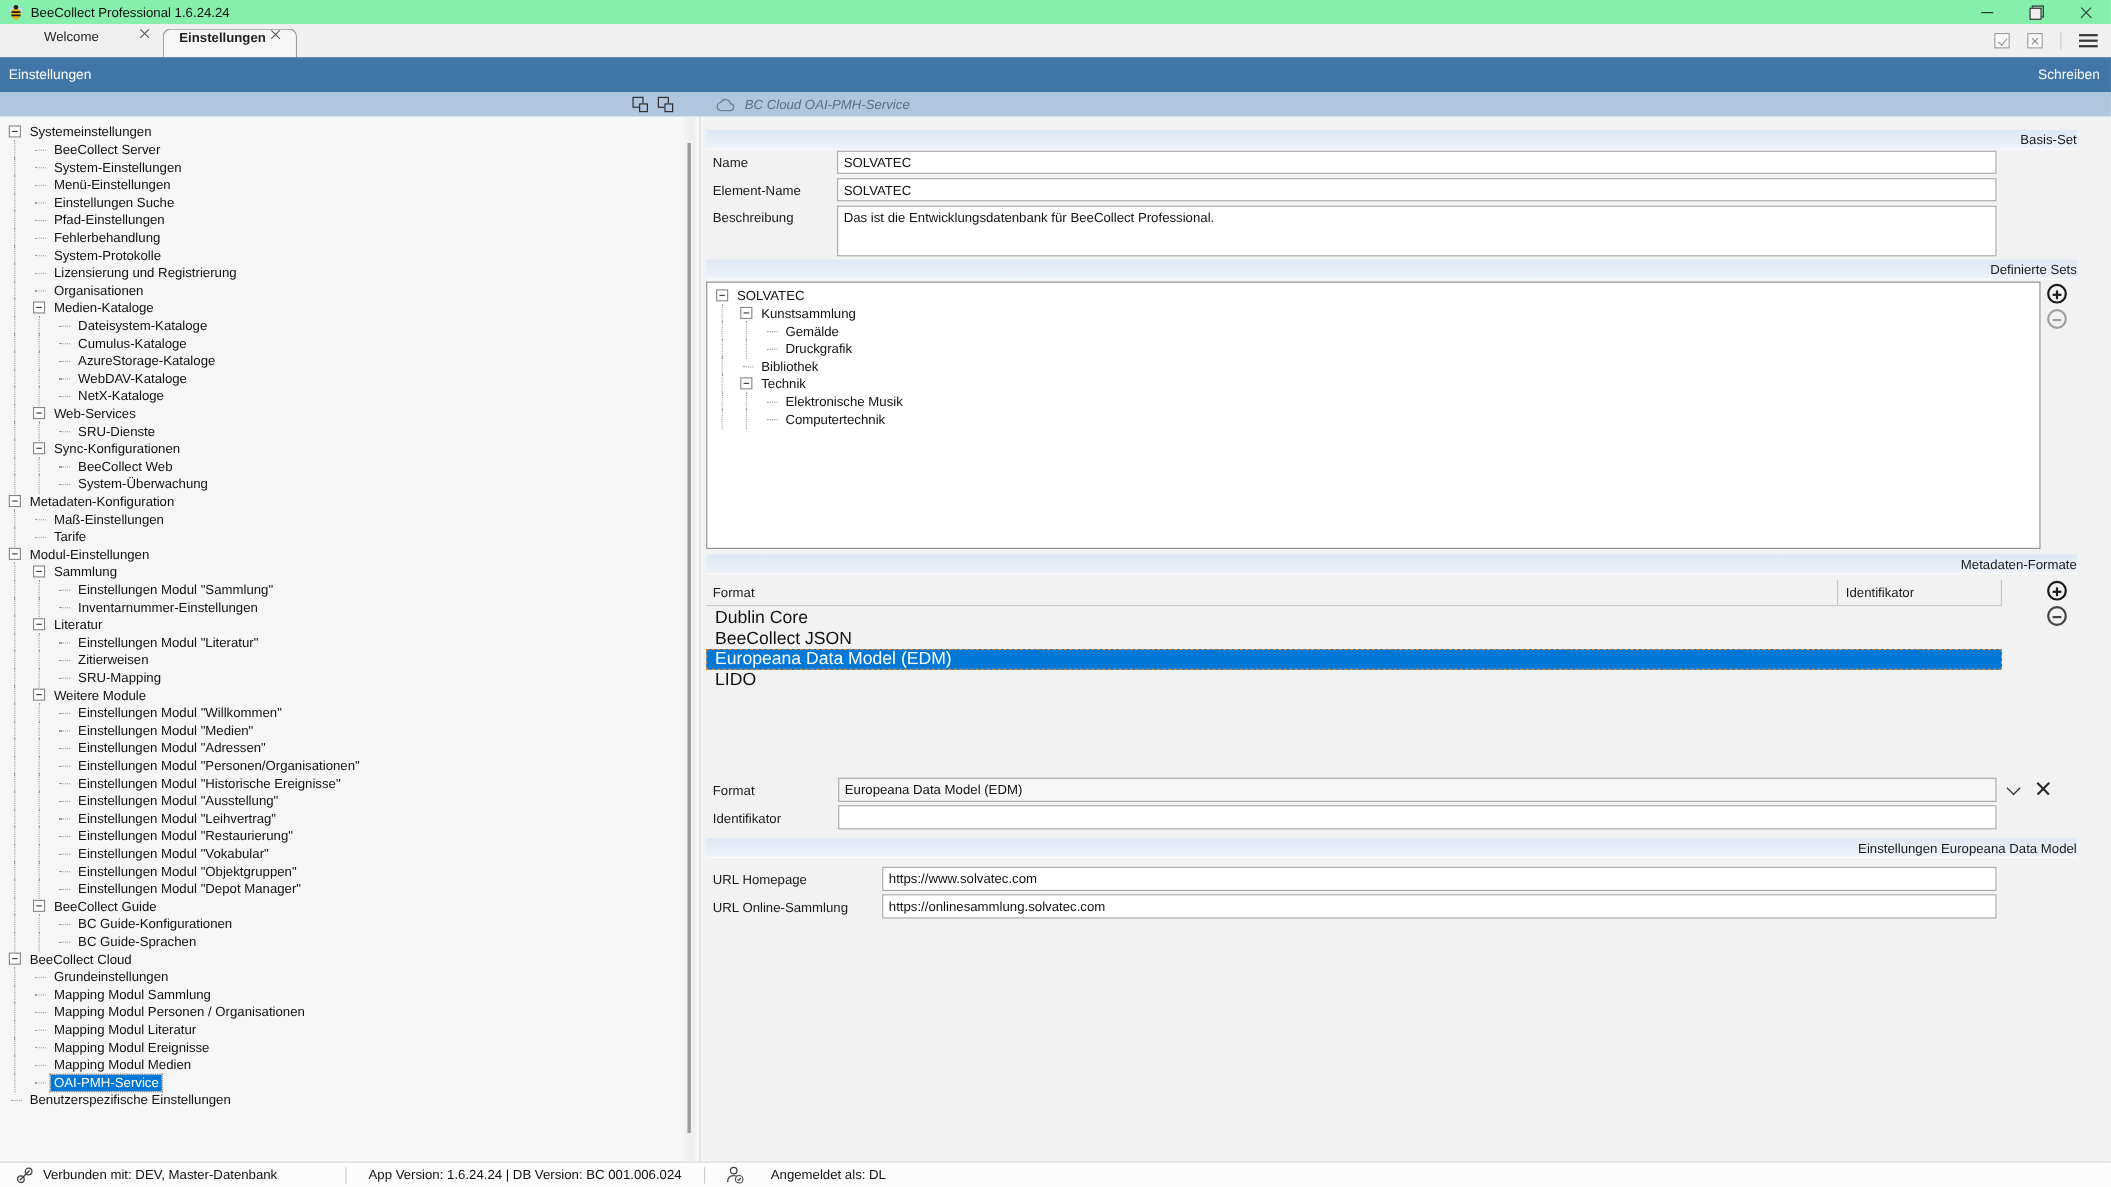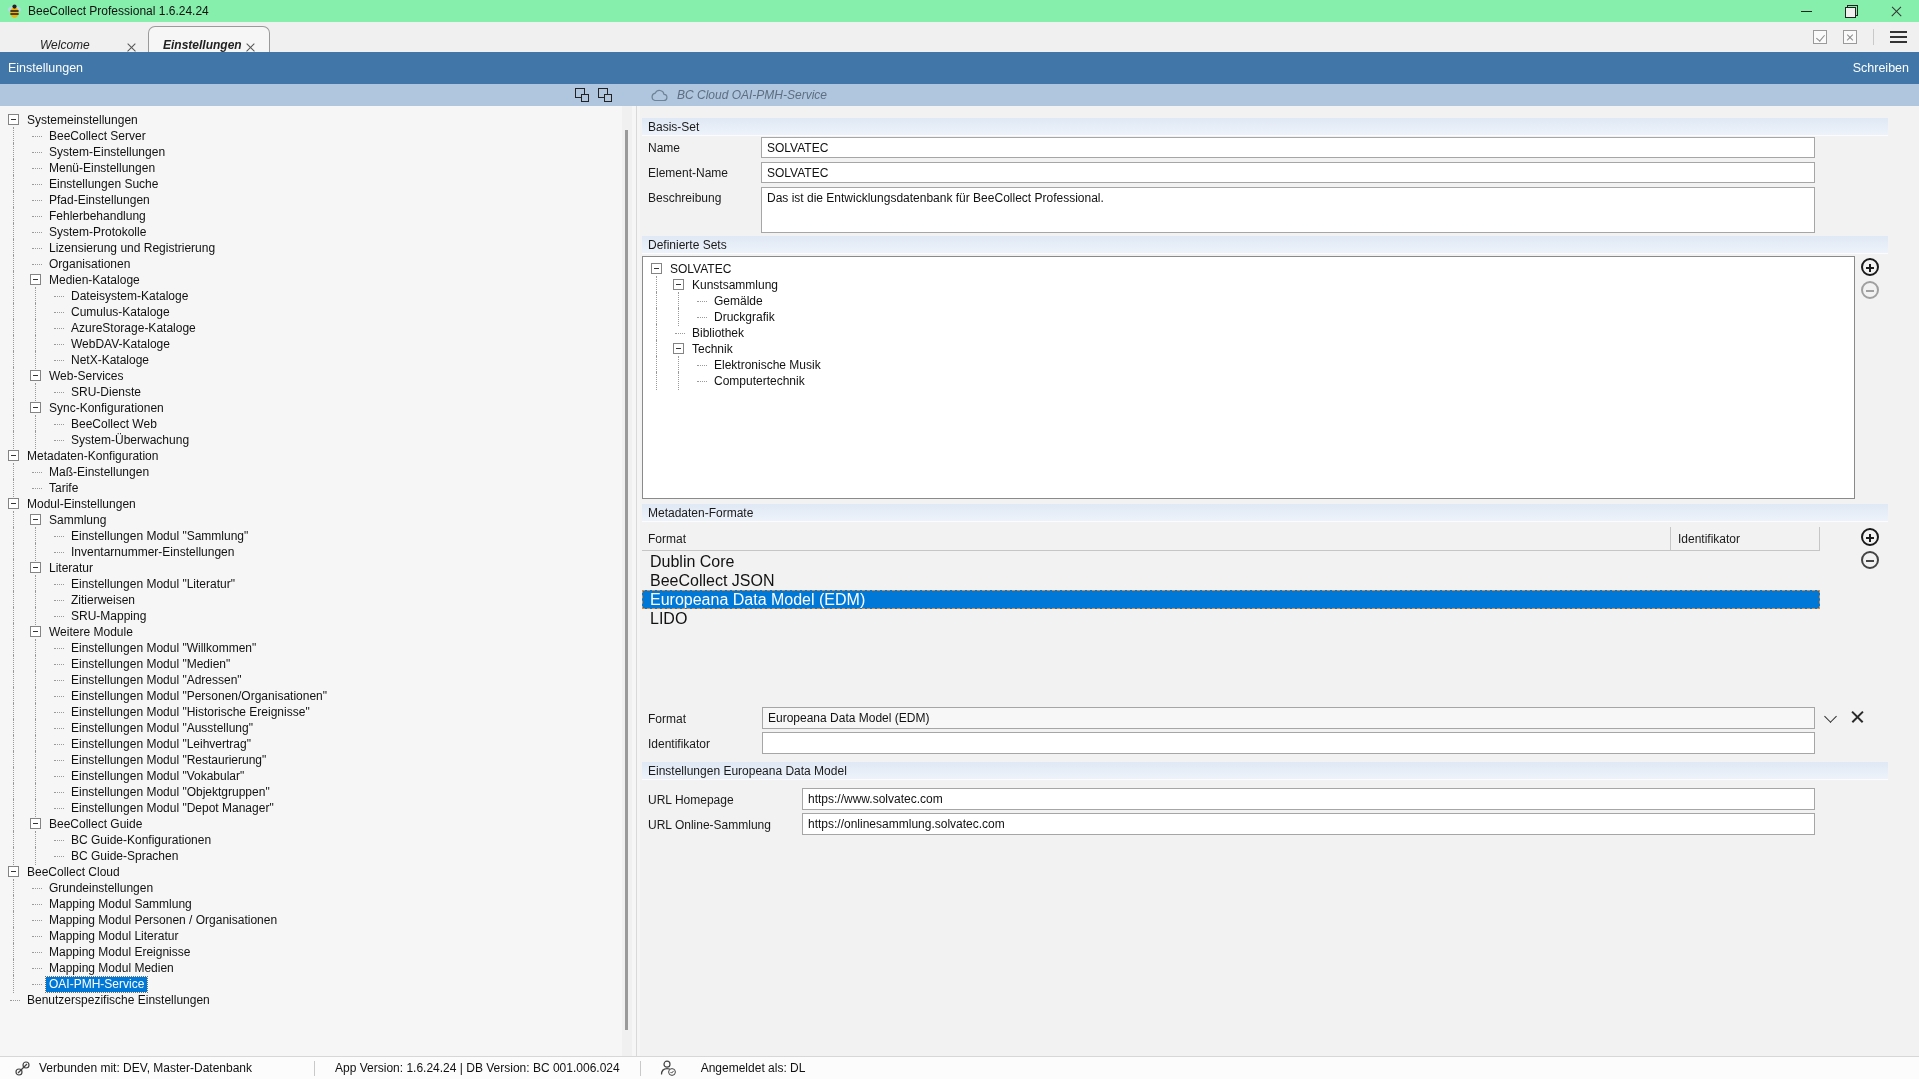--- a/index.html
+++ b/index.html
@@ -19,21 +19,21 @@
   .maxico::after  { content:""; position:absolute; left:0; bottom:0; width:9px; height:9px; border:1px solid #222; background:#f0f0f0; }
   .xicon { position:relative; width:11px; height:11px; display:inline-block; }
   .xicon::before,.xicon::after { content:""; position:absolute; left:-1px; right:-1px; top:5px; height:1.4px; background:#333; }
   .xicon::before { transform:rotate(45deg); }
   .xicon::after  { transform:rotate(-45deg); }
   .xicon.sm { width:9px; height:9px; }
   .xicon.sm::before,.xicon.sm::after { top:4px; height:1.2px; background:#555; }
 
   
   .tabbar { position:absolute; left:0; top:22px; width:1919px; height:30px; background:#f0f0f0; }
-  .tab { position:absolute; top:4px; height:26px; display:flex; align-items:flex-end; font-size:12px; color:#222;font-style:italic; }
+  .tab { position:absolute; top:4px; height:26px; display:flex; align-items:flex-start; font-size:12px; color:#222; }
   .tab-welcome { left:20px; width:130px; padding-left:20px; }
   .tab-active { left:148px; width:122px; padding-left:14px; background:#f6f6f6;
     border:1px solid #9a9a9a; border-bottom:none; border-radius:7px 7px 0 0; font-weight:bold; }
   .tab .closer { margin-left:auto; margin-right:14px; }
   .tabbar-icons { position:absolute; right:0; top:0; height:30px; display:flex; align-items:center; gap:16px; padding-right:12px; }
   .cbox { width:14px; height:14px; border:1px solid #9a9a9a; background:#fafafa; position:relative; }
   .cbox.check::before { content:""; position:absolute; left:4px; top:2px; width:4px; height:7px;
     border-right:1.5px solid #8a8a8a; border-bottom:1.5px solid #8a8a8a; transform:rotate(40deg); }
   .cbox.cross::before,.cbox.cross::after { content:""; position:absolute; left:2px; right:2px; top:6px; height:1.2px; background:#8a8a8a; }
   .cbox.cross::before { transform:rotate(45deg); } .cbox.cross::after { transform:rotate(-45deg); }
@@ -71,21 +71,21 @@
   .guide::before { content:""; position:absolute; left:5px; top:-1px; bottom:-1px; border-left:1px dotted #9a9a9a; }
   .node { width:15px; height:16px; flex:none; position:relative; }
   .node.pm::before { content:""; position:absolute; left:0; top:2px; width:9px; height:9px; border:1px solid #848484; background:#fff; }
   .node.pm::after { content:""; position:absolute; left:3px; top:7px; width:5px; height:1px; background:#333; }
   .node.dash::before { content:""; position:absolute; left:2px; top:8px; width:10px; border-top:1px dotted #9a9a9a; }
   .tlbl { font-size:12px; line-height:15px; padding:0 3px; margin-left:1px; color:#111; }
   .trow.sel .tlbl { background:#0078d7; color:#fff; outline:1px dotted #6d6d6d; }
 
   
   .secband { position:absolute; height:18px; background:linear-gradient(#dfe8f5,#eef3fa);
-    border-bottom:1px solid #fbfcfe; font-size:12px; color:#1a1a1a; line-height:18px; padding-left:6px; }
+    border-bottom:1px solid #fbfcfe; font-size:12px; color:#1a1a1a; line-height:18px; padding-left:6px;text-align:right; }
   .flabel { position:absolute; font-size:12px; color:#1a1a1a; }
   .tbox { position:absolute; border:1px solid #a6a6a6; background:#fff; font-size:12px; color:#111;
     padding:0 5px; font-family:"Liberation Sans","DejaVu Sans",sans-serif; }
   textarea.tbox { resize:none; padding-top:3px; line-height:14px; }
   .setsbox { position:absolute; left:2px; top:150px; width:1213px; height:243px; background:#fff; border:1px solid #8a8a8a; overflow:hidden; }
   .cbtn { position:absolute; width:18px; height:18px; border-radius:50%; }
   .cbtn::before { content:""; position:absolute; left:3px; top:7px; width:8px; height:2px; }
   .cbtn.plus::after { content:""; position:absolute; left:6px; top:4px; width:2px; height:8px; }
   .cbtn.dark  { border:2px solid #1a1a1a; } .cbtn.dark::before,.cbtn.dark::after { background:#1a1a1a; }
   .cbtn.gray  { border:2px solid #a0a0a0; } .cbtn.gray::before,.cbtn.gray::after { background:#a0a0a0; }

